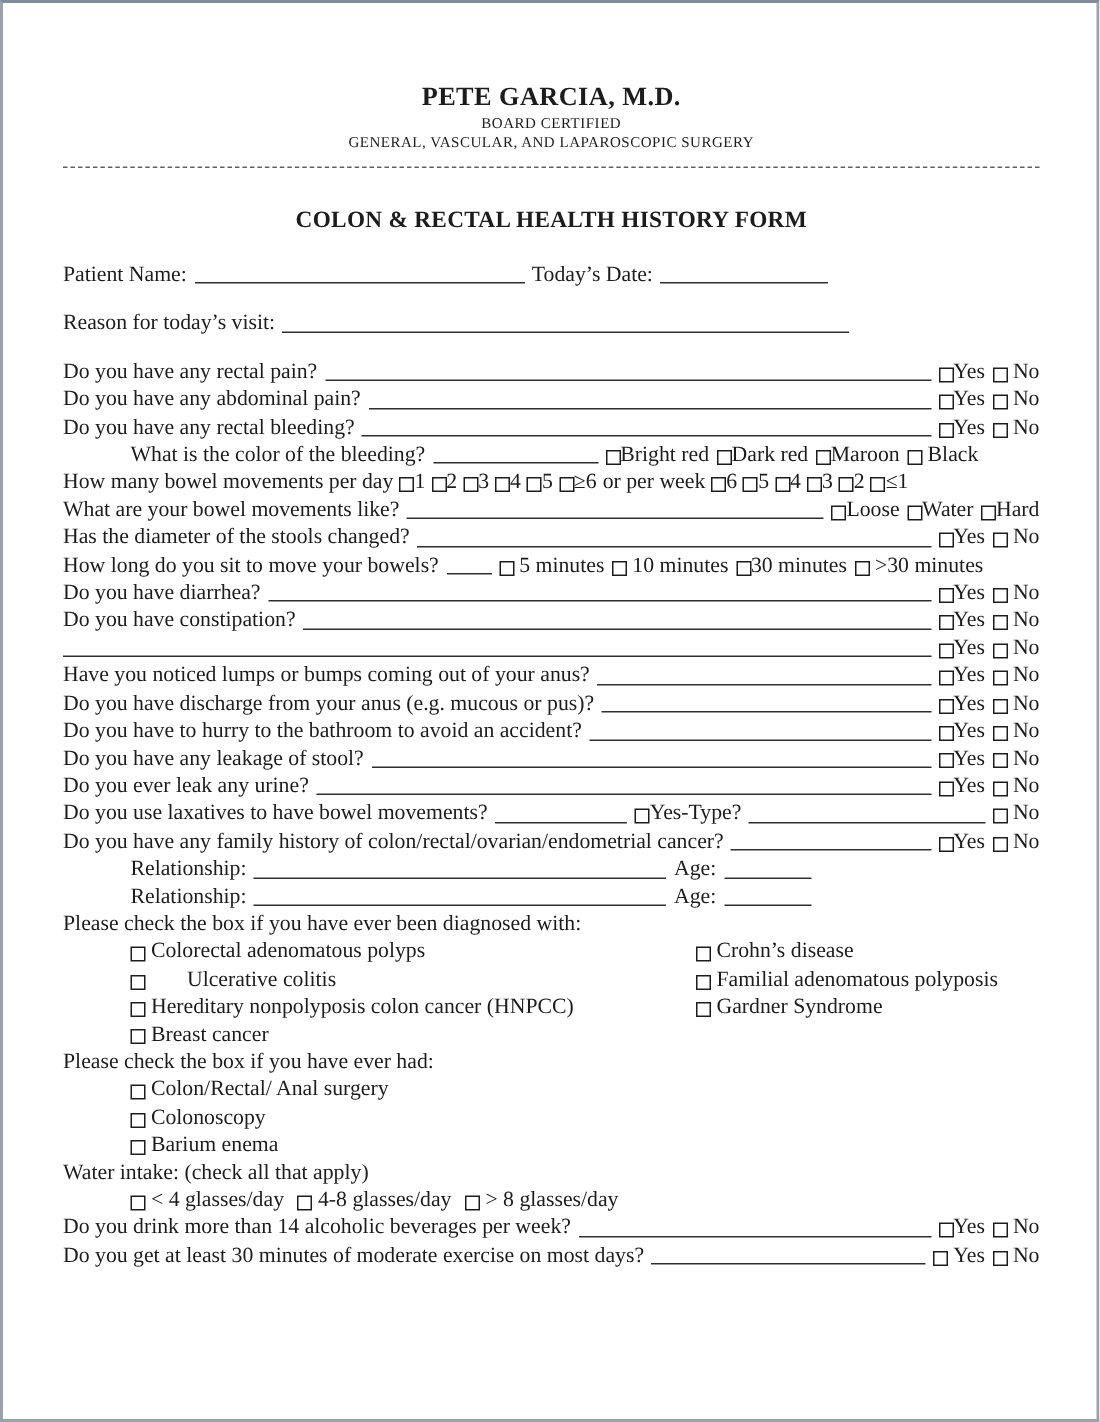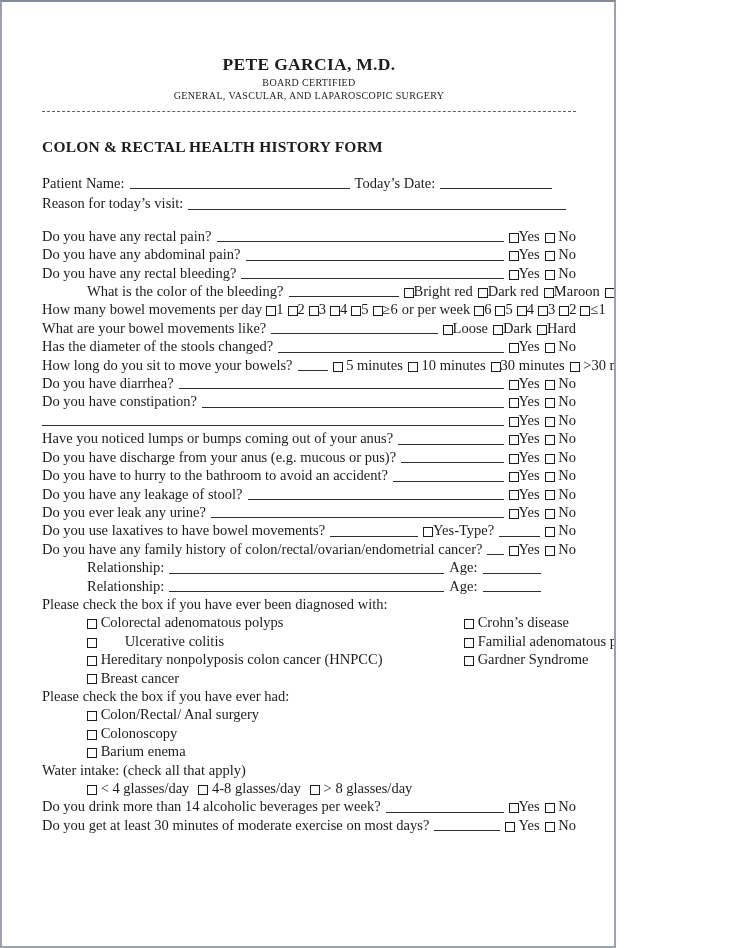--- a/index.html
+++ b/index.html
@@ -1,30 +1,30 @@
 <!DOCTYPE html>
 <html><head>
 <meta charset="utf-8">
 <style>
   * { box-sizing: border-box; }
   html, body { margin: 0; padding: 0; background: #ffffff; }
   .page {
-    width: 616px; height: 948px;
+    width: 733px; height: 948px;
     border: 2px solid #9aa1ac; border-top-color: #828b99;
     background: #ffffff;
     font-family: "Liberation Serif", "DejaVu Serif", serif;
     color: #1c1c1c;
     padding: 52px 38px 0 40px;
     overflow: hidden;
   }
   .hdr { text-align: center; }
   .hdr-name { font-size: 17.5px; font-weight: bold; letter-spacing: .3px; }
   .hdr-sub  { font-size: 10px; letter-spacing: .35px; margin-top: 2px; }
   .sep { height: 0; border: none; border-top: 1.5px dashed #5c6068; margin: 10px 0 0 0; }
-  .form-title { font-weight: bold; font-size: 15.5px; letter-spacing: .2px; margin-top: 26px; }
+  .form-title { text-align: center; font-weight: bold; font-size: 15.5px; letter-spacing: .2px; margin-top: 26px; }
   .rows { margin-top: 18px; font-size: 14.5px; line-height: 18.4px; }
   .row { display: flex; align-items: flex-end; column-gap: 5px; min-height: 18.4px; flex-wrap: nowrap; }
   .txt { white-space: pre; flex: 0 0 auto; }
   .line { border-bottom: 1px solid #2e2e2e; height: 1px; margin-bottom: 3px; flex: 0 0 auto; }
   .fill { flex: 1 1 20px; min-width: 8px; }
   .cb { display: flex; align-items: flex-end; flex: 0 0 auto; }
   .box { width: 10px; height: 10px; border: 1px solid #1c1c1c; margin-bottom: 2.5px; flex: 0 0 auto; background: #fff; }
   .lbl { white-space: pre; }
 </style>
 </head>
@@ -38,21 +38,21 @@
   </div>
   <div class="sep"></div>
   <div class="form-title">COLON &amp; RECTAL HEALTH HISTORY FORM</div>
   <div class="rows">
       <div class="row">
         <span class="txt">Patient Name:</span>
         <span class="line" style="width: 220px;"></span>
         <span class="txt">Today’s Date:</span>
         <span class="line" style="width: 112px;"></span>
       </div>
-      <div class="row" style="margin-top: 2px;">
+      <div class="row" style="margin-top: 14px;">
         <span class="txt">Reason for today’s visit:</span>
         <span class="line" style="width: 378px;"></span>
       </div>
       <div class="row" style="margin-top: 14px;">
         <span class="txt">Do you have any rectal pain?</span>
         <span class="line fill"></span>
         <span class="cb">
           <span class="box"></span>
           <span class="lbl">Yes</span>
         </span>
@@ -159,21 +159,21 @@
       </div>
       <div class="row">
         <span class="txt">What are your bowel movements like?</span>
         <span class="line fill"></span>
         <span class="cb">
           <span class="box"></span>
           <span class="lbl">Loose</span>
         </span>
         <span class="cb">
           <span class="box"></span>
-          <span class="lbl">Dark</span>
+          <span class="lbl">Water</span>
         </span>
         <span class="cb">
           <span class="box"></span>
           <span class="lbl">Hard</span>
         </span>
       </div>
       <div class="row">
         <span class="txt">Has the diameter of the stools changed?</span>
         <span class="line fill"></span>
         <span class="cb">

